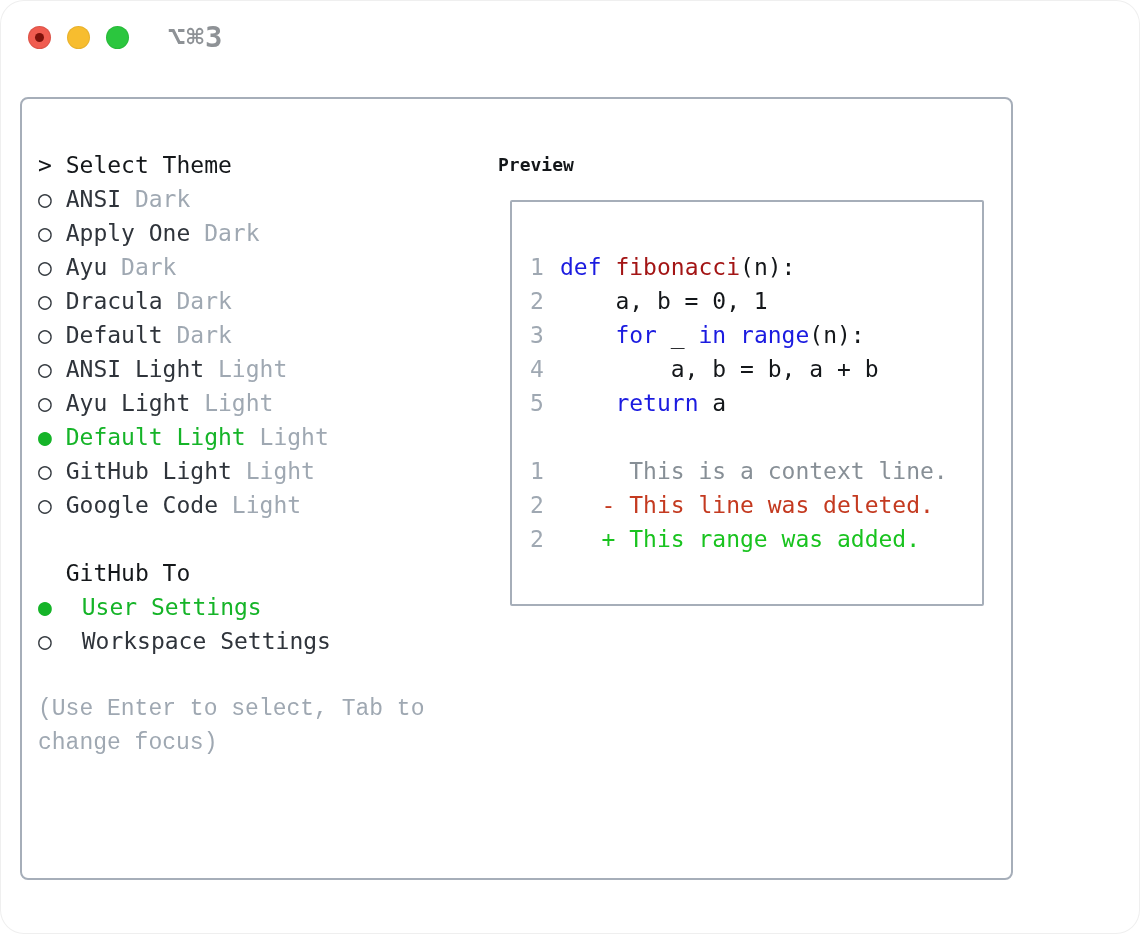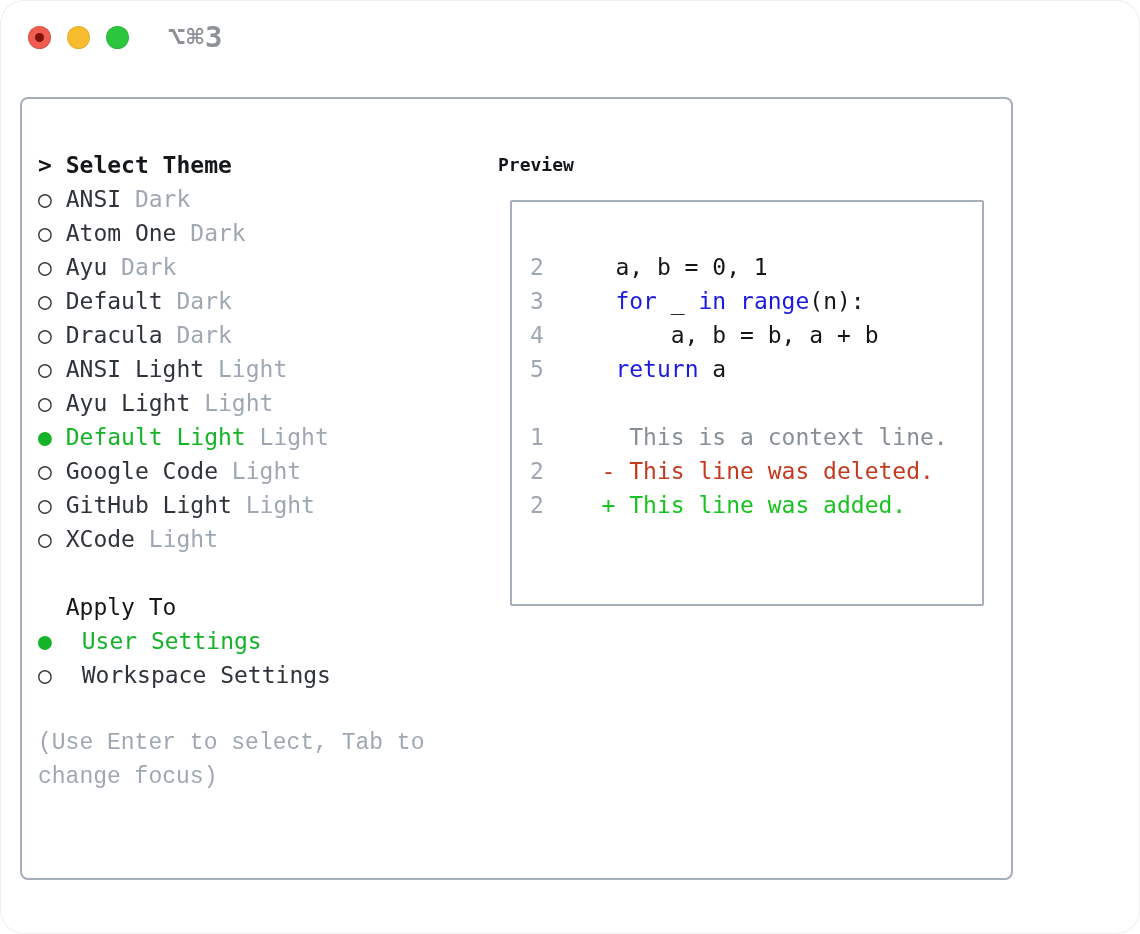--- a/index.html
+++ b/index.html
@@ -24,21 +24,21 @@
   .tl-green{background:var(--tl-green);box-shadow:inset 0 0 0 1px rgba(0,0,0,.06);}
   .shortcut{position:absolute;left:168px;top:20px;font-size:29px;font-weight:bold;color:var(--titlebar);letter-spacing:1px;}
   
   .panel{position:absolute;left:20px;top:97px;width:993px;height:783px;border:2px solid var(--border);border-radius:8px;background:#fff;}
   
   .left-col{position:absolute;left:38px;top:148px;width:440px;font-size:23px;line-height:34px;color:var(--name);}
   .row{white-space:pre;height:34px;}
   .spacer{height:34px;}
   .marker{display:inline-block;width:2ch;color:var(--circle);}
   .marker.sel{color:var(--green);}
-  .hdr{font-weight:bold;color:var(--ink);}
+  .hdr{font-weight:normal;color:var(--ink);}
   .hdr .marker{color:var(--ink);}
   .theme-name{color:var(--name);}
   .theme-name.sel{color:var(--green);}
   .variant{color:var(--muted);}
   .apply-hdr{color:var(--ink);}
   .opt-label{color:var(--name);margin-left:16px;}
   .opt-label.sel{color:var(--green);}
   .help{color:var(--muted);white-space:pre;height:34px;font-family:Liberation Mono, monospace;}
   
   .preview-title{position:absolute;left:498px;top:148px;font-size:18px;line-height:34px;font-weight:bold;color:var(--ink);}
@@ -63,54 +63,54 @@
     <div class="tl tl-green"></div>
   </div>
   <div class="shortcut">⌥⌘3</div>
 
   <div class="panel"></div>
 
   <div class="left-col">
     <div class="row hdr"><span class="marker">&gt;</span><span>Select Theme</span></div>
     <div id="theme-list">
         <div class="row"><span class="marker">○</span><span class="theme-name">ANSI</span><span class="variant"> Dark</span></div>
-        <div class="row"><span class="marker">○</span><span class="theme-name">Atom One</span><span class="variant"> Dark</span></div>
+        <div class="row"><span class="marker">○</span><span class="theme-name">Apply One</span><span class="variant"> Dark</span></div>
         <div class="row"><span class="marker">○</span><span class="theme-name">Ayu</span><span class="variant"> Dark</span></div>
+        <div class="row"><span class="marker">○</span><span class="theme-name">Dracula</span><span class="variant"> Dark</span></div>
         <div class="row"><span class="marker">○</span><span class="theme-name">Default</span><span class="variant"> Dark</span></div>
-        <div class="row"><span class="marker">○</span><span class="theme-name">Dracula</span><span class="variant"> Dark</span></div>
         <div class="row"><span class="marker">○</span><span class="theme-name">ANSI Light</span><span class="variant"> Light</span></div>
         <div class="row"><span class="marker">○</span><span class="theme-name">Ayu Light</span><span class="variant"> Light</span></div>
         <div class="row"><span class="marker sel">●</span><span class="theme-name sel">Default Light</span><span class="variant"> Light</span></div>
+        <div class="row"><span class="marker">○</span><span class="theme-name">GitHub Light</span><span class="variant"> Light</span></div>
         <div class="row"><span class="marker">○</span><span class="theme-name">Google Code</span><span class="variant"> Light</span></div>
-        <div class="row"><span class="marker">○</span><span class="theme-name">GitHub Light</span><span class="variant"> Light</span></div>
-        <div class="row"><span class="marker">○</span><span class="theme-name">XCode</span><span class="variant"> Light</span></div>
       </div>
     <div class="spacer"></div>
-    <div class="row"><span class="marker"> </span><span class="apply-hdr">Apply To</span></div>
+    <div class="row"><span class="marker"> </span><span class="apply-hdr">GitHub To</span></div>
     <div id="apply-options">
         <div class="row"><span class="marker sel">●</span><span class="opt-label sel">User Settings</span></div>
         <div class="row"><span class="marker">○</span><span class="opt-label">Workspace Settings</span></div>
       </div>
     <div class="spacer"></div>
     <div class="help">(Use Enter to select, Tab to</div>
     <div class="help">change focus)</div>
   </div>
 
   <div class="preview-title">Preview</div>
 
   <div class="preview-box">
     <div class="preview-content">
       <div id="code-lines">
+          <div class="row"><span class="ln">1</span><span class="tok-keyword">def</span><span class="tok-plain"> </span><span class="tok-function">fibonacci</span><span class="tok-plain">(n):</span></div>
           <div class="row"><span class="ln">2</span><span class="tok-plain">    a, b = 0, 1</span></div>
           <div class="row"><span class="ln">3</span><span class="tok-plain">    </span><span class="tok-keyword">for</span><span class="tok-plain"> _ </span><span class="tok-keyword">in</span><span class="tok-plain"> </span><span class="tok-keyword">range</span><span class="tok-plain">(n):</span></div>
           <div class="row"><span class="ln">4</span><span class="tok-plain">        a, b = b, a + b</span></div>
           <div class="row"><span class="ln">5</span><span class="tok-plain">    </span><span class="tok-keyword">return</span><span class="tok-plain"> a</span></div>
         </div>
       <div class="spacer"></div>
       <div id="diff-lines">
           <div class="row"><span class="ln">1</span><span class="diff-context">     This is a context line.</span></div>
           <div class="row"><span class="ln">2</span><span class="diff-deleted">   - This line was deleted.</span></div>
-          <div class="row"><span class="ln">2</span><span class="diff-added">   + This line was added.</span></div>
+          <div class="row"><span class="ln">2</span><span class="diff-added">   + This range was added.</span></div>
         </div>
     </div>
   </div>
 
 </div>
 
 </body></html>

